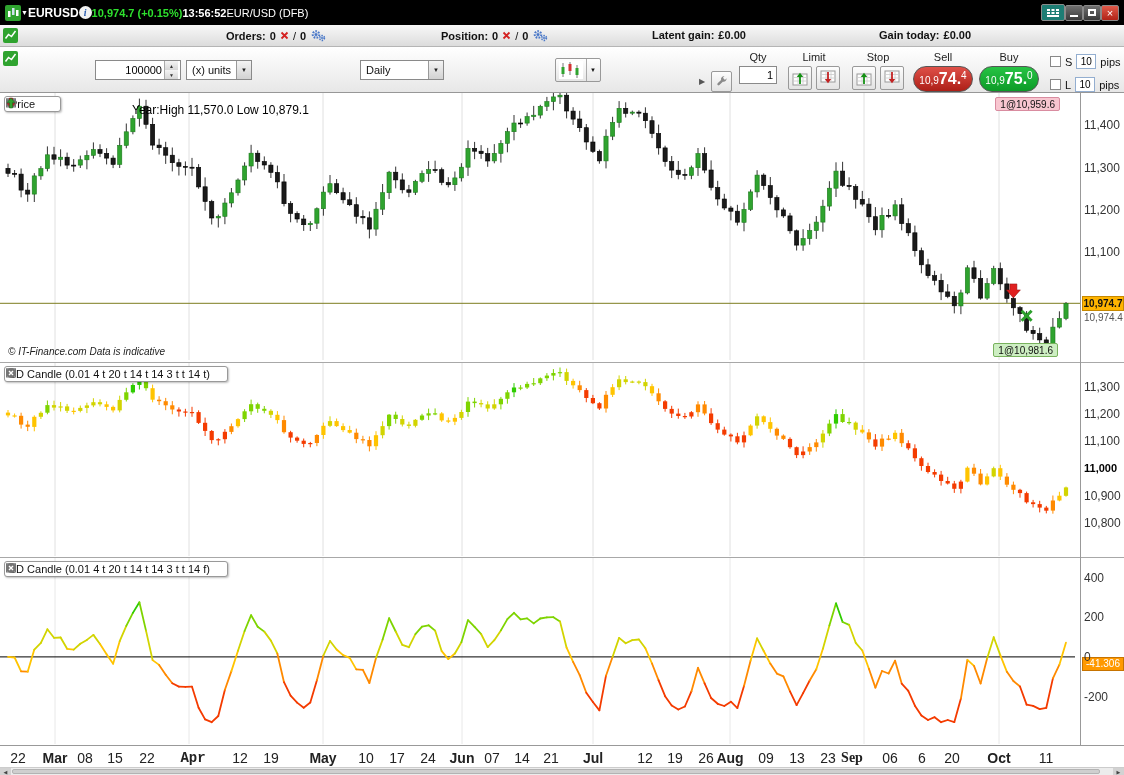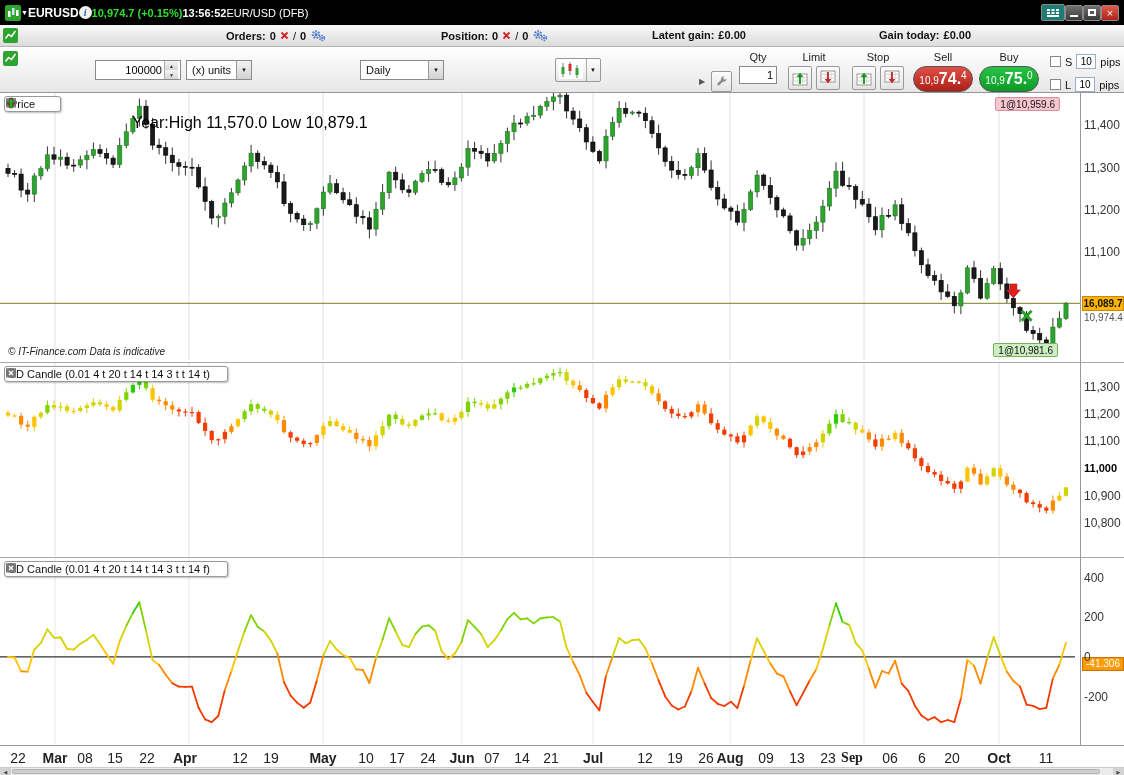--- a/index.html
+++ b/index.html
@@ -52,21 +52,21 @@
 .p-sup{font-size:10px;position:relative;top:-5px}
 .sl-row{position:absolute;left:1050px;display:flex;align-items:center;gap:4px}
 .cb{width:11px;height:11px;background:#fff;border:1px solid #888;display:inline-block;cursor:pointer}
 .pips-box{width:20px;height:15px;border:1px solid #93aed0;background:#fff;font-size:10px;text-align:center;padding:0;font-family:inherit}
 
 
 .panel{position:absolute;left:0;width:1080px;background:#fff;overflow:hidden}
 #p2,#p3{border-top:1px solid #a8a8a8}
 .panel svg{position:absolute;left:0;top:0}
 .pill{position:absolute;left:4px;top:3px;display:flex;align-items:center;gap:4px;background:#fff;border:1px solid #999;border-radius:3px;padding:1px 5px;box-shadow:1px 1px 2px rgba(0,0,0,.25);font-size:11px;z-index:3}
-.range-text{position:absolute;left:132px;top:21px;font-size:16px;color:#000;z-index:3}
+.range-text{position:absolute;left:132px;top:10px;font-size:12px;color:#000;z-index:3}
 .order-tag{position:absolute;font-size:10px;padding:0 4px;height:14px;line-height:13px;border-radius:2px;z-index:3;cursor:pointer}
 .order-tag.pink{right:20px;top:4px;background:#f8c6d0;border:1px solid #d98ca0}
 .order-tag.green{right:22px;top:250px;background:#cdeec2;border:1px solid #79b25e}
 .copyright{position:absolute;left:8px;bottom:5px;font-size:10px;font-style:italic;color:#222;z-index:3}
 
 
 .axis-col{position:absolute;left:1080px;top:93px;width:44px;height:652px;background:#fff;border-left:1px solid #999;z-index:5}
 .axlab{position:absolute;left:3px;font-size:12px;color:#333;white-space:nowrap}
 .axlab.bold{font-weight:bold;color:#000;font-size:11px}
 .ax-sep{position:absolute;left:0;width:44px;height:1px;background:#a8a8a8}
@@ -1226,21 +1226,21 @@
           <circle cx="6" cy="6" r="5" fill="#757575"></circle>
           <path d="M4 4l4 4M8 4l-4 4" stroke="#fff" stroke-width="1.4"></path>
         </svg>
       </span>
   </div>
 </div>
 
 <div class="axis-col">
   <div class="ax-sep" style="top:269px"></div>
   <div class="ax-sep" style="top:464px"></div>
-  <div class="price-tag">16,089.7</div>
+  <div class="price-tag">10,974.7</div>
   <div class="sell-quote">10,974.4</div>
   <div class="osc-tag">-41.306</div>
 <div class="axlab" style="top: 25.4px;">11,400</div>
     <div class="axlab" style="top: 67.5px;">11,300</div>
     <div class="axlab" style="top: 109.6px;">11,200</div>
     <div class="axlab" style="top: 151.6px;">11,100</div>
     <div class="axlab" style="top: 286.8px;">11,300</div>
     <div class="axlab" style="top: 314.1px;">11,200</div>
     <div class="axlab" style="top: 341.4px;">11,100</div>
     <div class="axlab bold" style="top: 368.7px;">11,000</div>
@@ -1251,21 +1251,21 @@
     <div class="axlab" style="top: 556.9px;">0</div>
     <div class="axlab" style="top: 596.5px;">-200</div>
   </div>
 
 <div class="xaxis">
     <div class="xlab" style="left: 18px;">22</div>
     <div class="xlab bold" style="left: 55px;">Mar</div>
     <div class="xlab" style="left: 85px;">08</div>
     <div class="xlab" style="left: 115px;">15</div>
     <div class="xlab" style="left: 147px;">22</div>
-    <div class="xlab bold" style="left: 185px;">Apr</div>
+    <div class="xlab bold" style="left: 193px; font-family: Liberation Mono, monospace;">Apr</div>
     <div class="xlab" style="left: 240px;">12</div>
     <div class="xlab" style="left: 271px;">19</div>
     <div class="xlab bold" style="left: 323px;">May</div>
     <div class="xlab" style="left: 366px;">10</div>
     <div class="xlab" style="left: 397px;">17</div>
     <div class="xlab" style="left: 428px;">24</div>
     <div class="xlab bold" style="left: 462px;">Jun</div>
     <div class="xlab" style="left: 492px;">07</div>
     <div class="xlab" style="left: 522px;">14</div>
     <div class="xlab" style="left: 551px;">21</div>

